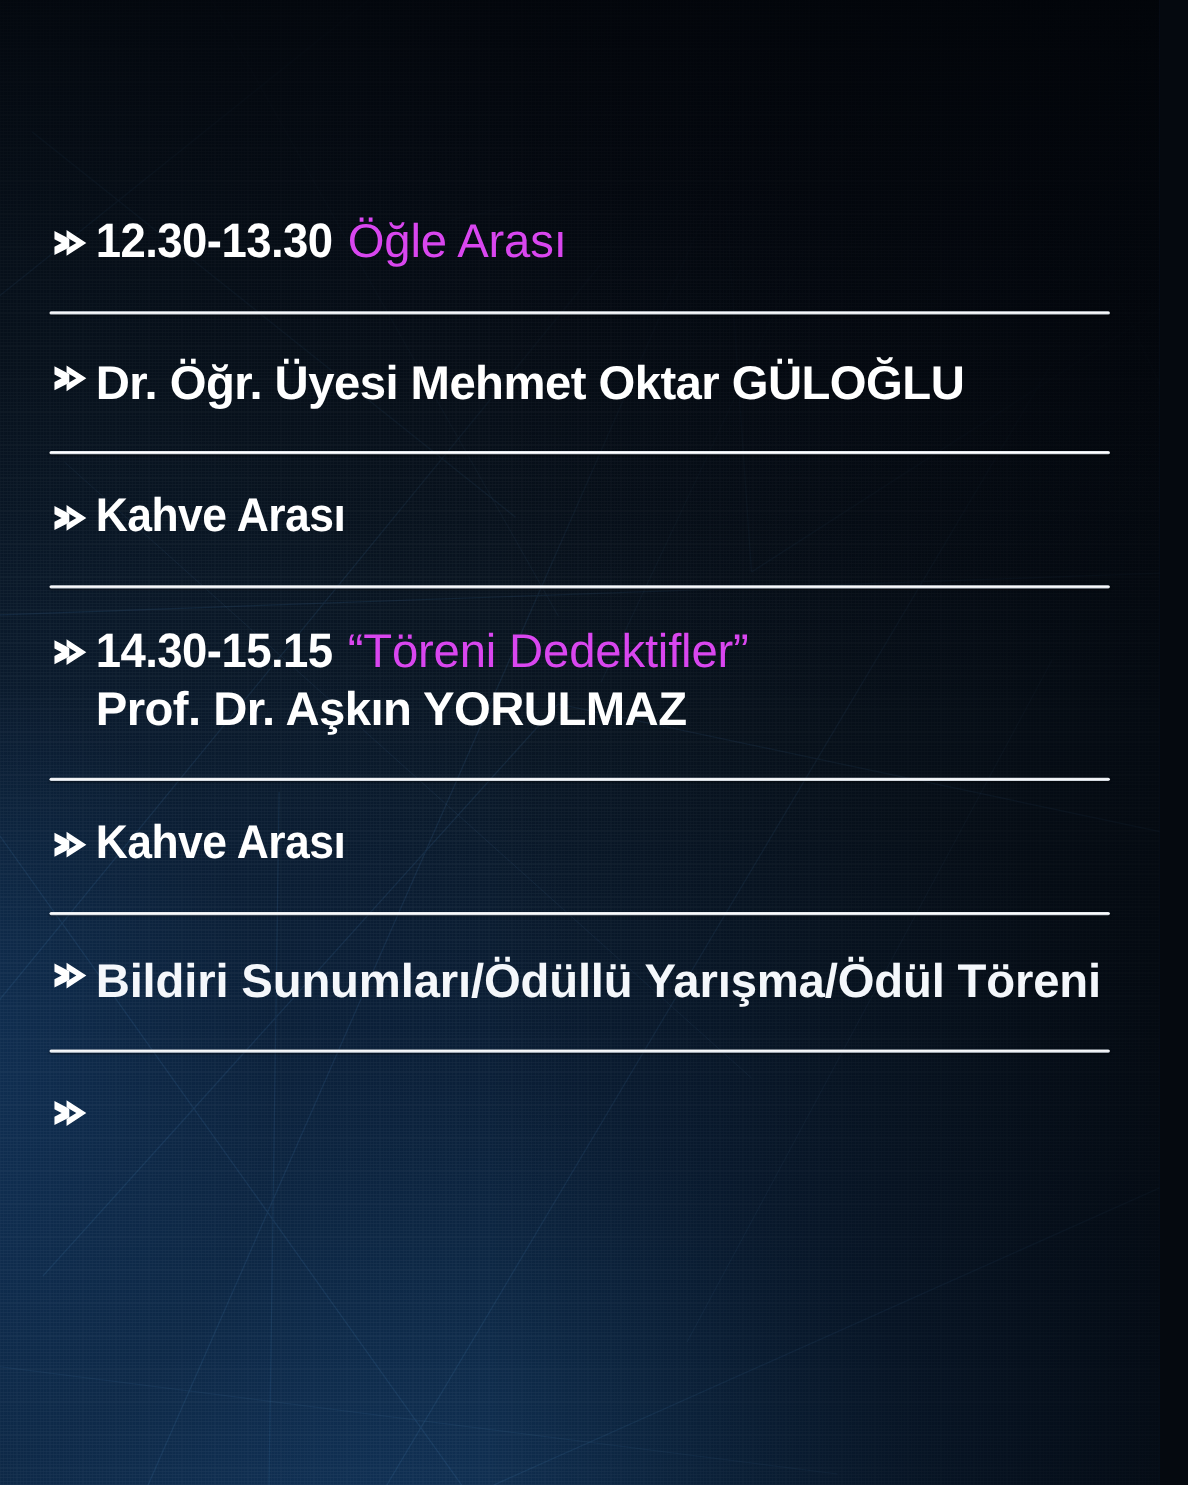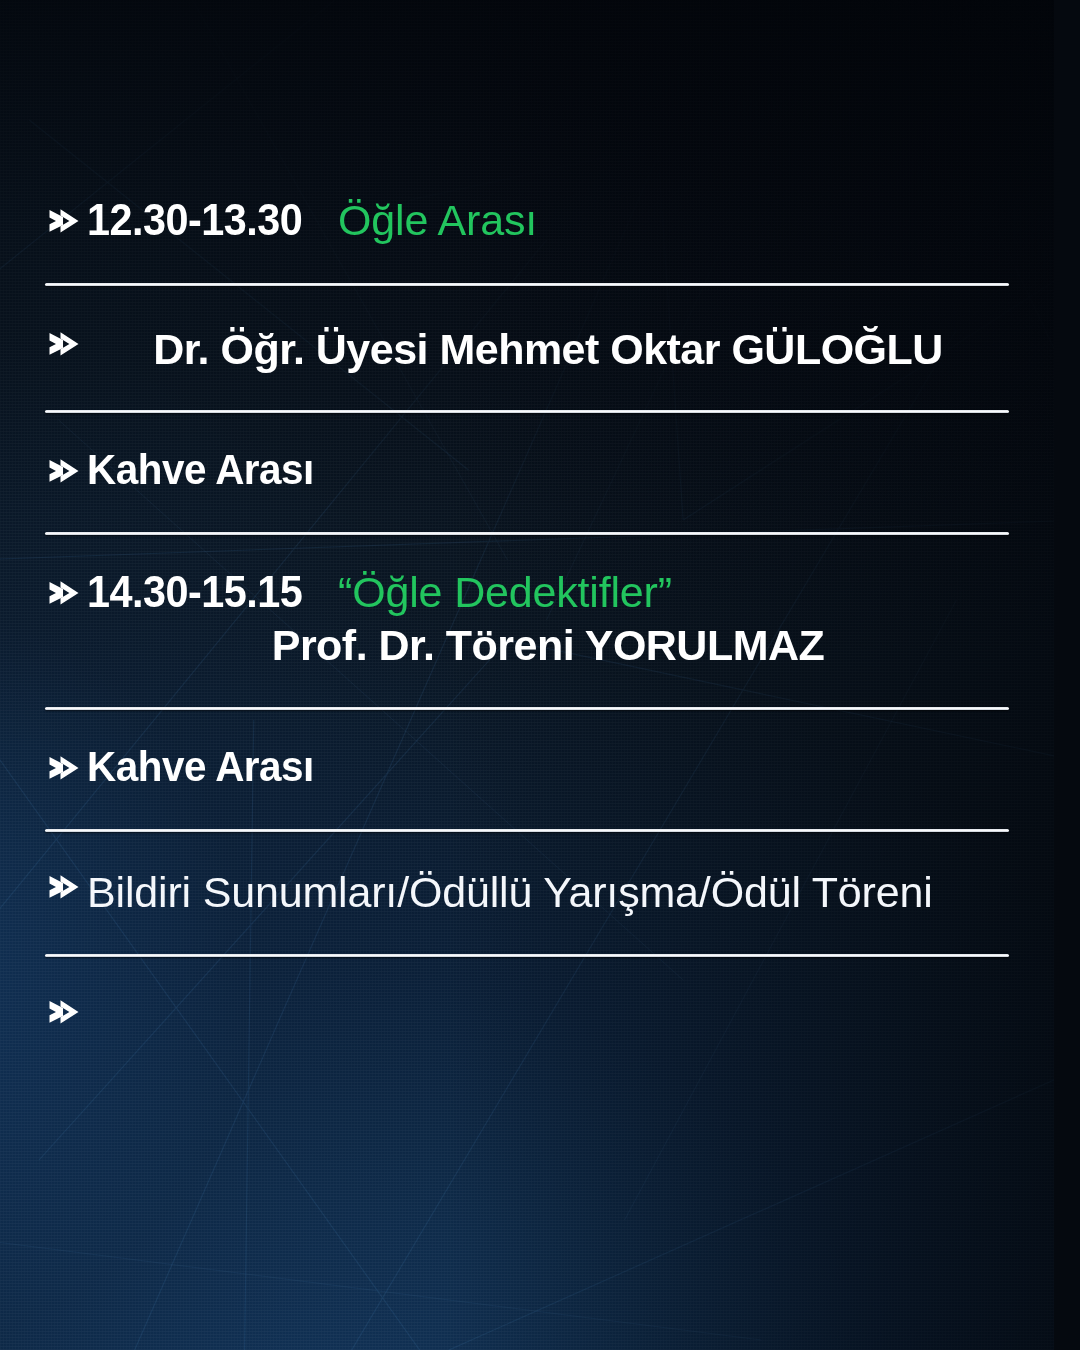--- a/index.html
+++ b/index.html
@@ -119,22 +119,21 @@
     color: #ffffff;
     font-stretch: condensed;
     transform: scaleX(0.94);
     transform-origin: left center;
   }
 
   .title {
     font-weight: 400;
     font-size: 43px;
     line-height: 1.08;
-    color: #22c55e;
-    margin-left: 22px;
+    color: #d946ef;
     letter-spacing: -0.004em;
   }
 
   .title.strong {
     font-weight: 700;
     margin-left: 0;
     color: #ffffff;
     transform: scaleX(0.94);
     transform-origin: left center;
     letter-spacing: -0.012em;
@@ -145,24 +144,23 @@
     line-height: 1.16;
     color: #f4f7fb;
     margin-top: 6px;
     letter-spacing: -0.004em;
     white-space: nowrap;
   }
   .sub.semibold {
     font-weight: 700;
     color: #ffffff;
     letter-spacing: -0.012em;
-    text-align: center;
   }
   .sub.light {
-    font-weight: 400;
+    font-weight: 700;
   }
 
   .divider {
     height: 3px;
     background: linear-gradient(180deg, #d8dee6 0%, #ffffff 45%, #c2cad4 100%);
     border-radius: 2px;
     margin: 0;
     box-shadow: 0 1px 2px rgba(0,0,0,0.55);
   }
 
@@ -276,23 +274,23 @@
       <div class="row-inner">
         <span class="chev">
           <svg width="34" height="34" viewBox="0 0 34 34" xmlns="http://www.w3.org/2000/svg">
             <path d="M2.5 6 L2.5 13.5 L9 16.9 L2.5 20.3 L2.5 27.8 L16 20.9 L16 13" fill="#ffffff"></path>
             <path d="M13.5 5.2 L31.5 16.9 L13.5 28.6 L13.5 22.2 L22.4 16.9 L13.5 11.6 Z" fill="#ffffff"></path>
           </svg>
         </span>
         <div class="row-body">
           <div class="line-main">
             <span class="time">14.30-15.15</span>
-            <span class="title">“Öğle Dedektifler”</span>
+            <span class="title">“Töreni Dedektifler”</span>
           </div>
-          <div class="sub semibold">Prof. Dr. Töreni YORULMAZ</div>
+          <div class="sub semibold">Prof. Dr. Aşkın YORULMAZ</div>
         </div>
       </div>
     </div>
     <div class="sp-c"></div>
     <div class="divider"></div>
     <div class="sp-b"></div>
 
     <div class="row">
       <div class="row-inner">
         <span class="chev">

